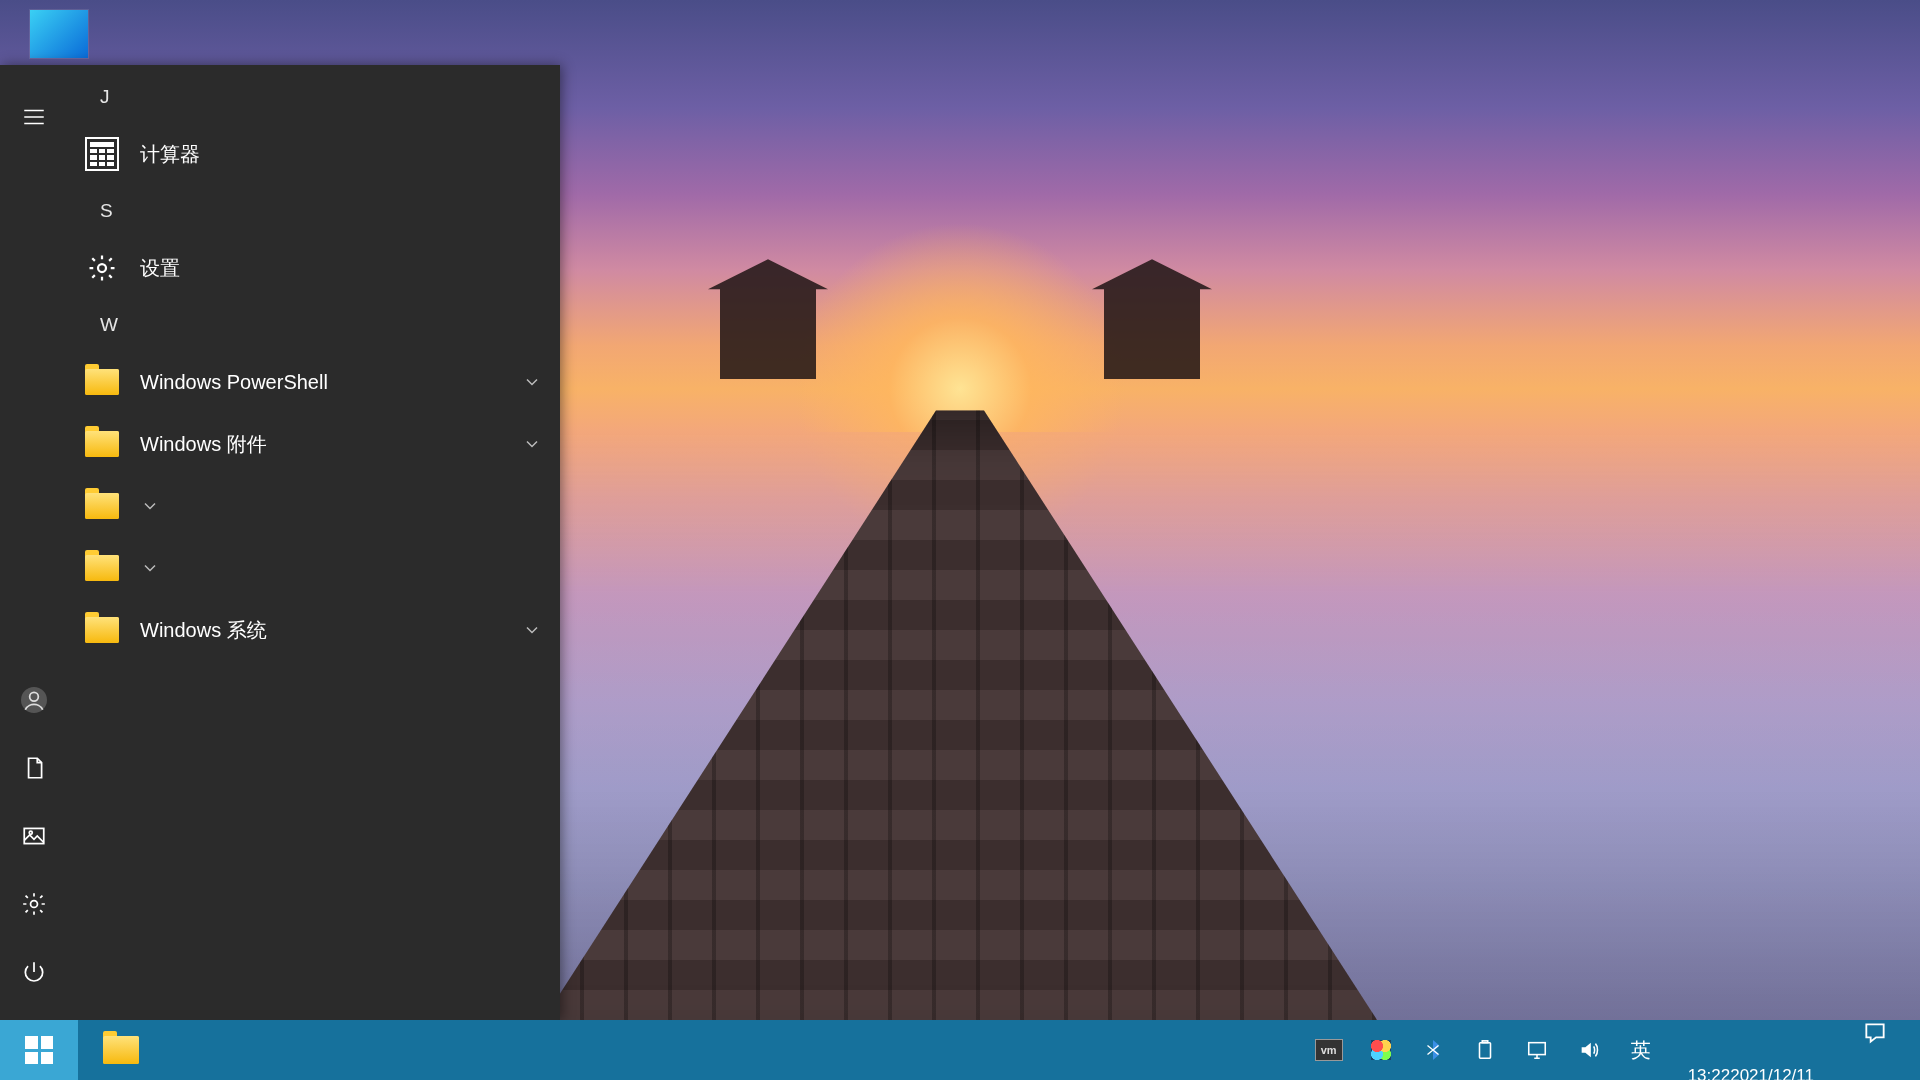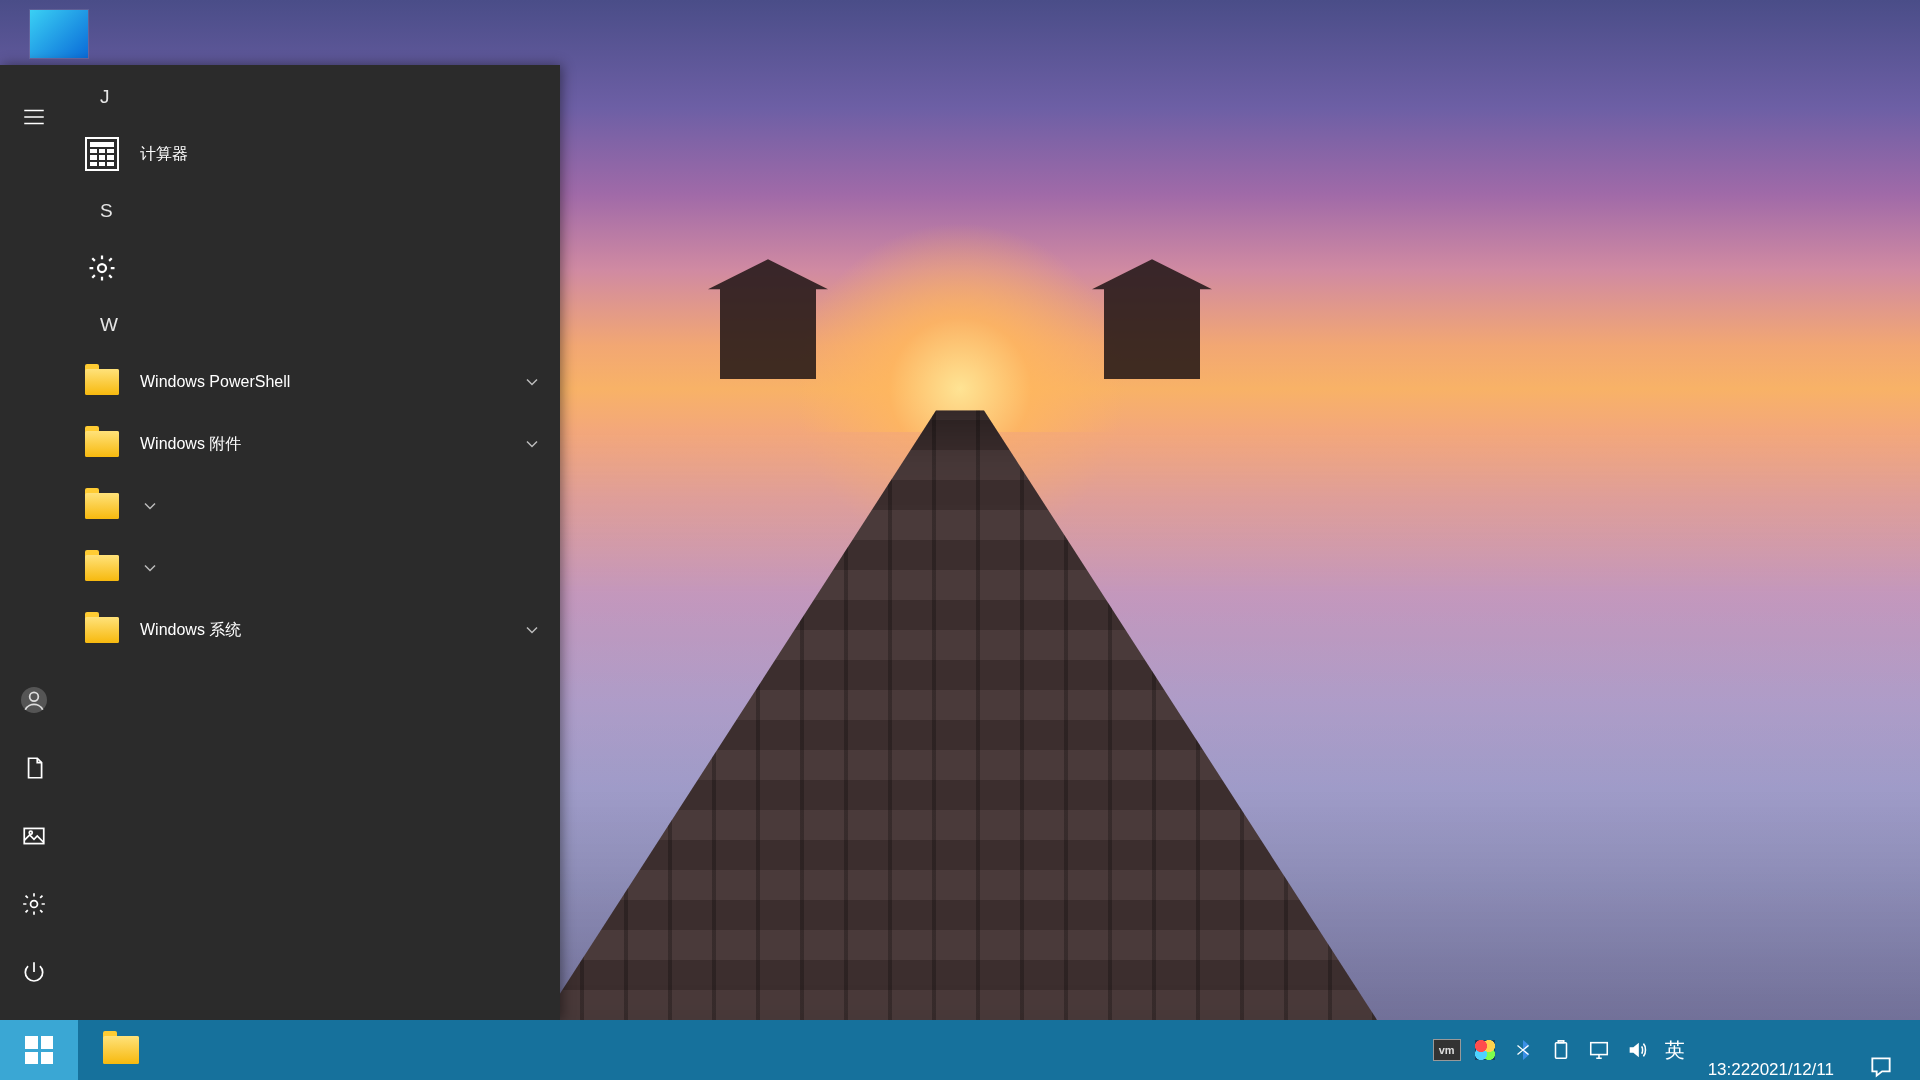--- a/index.html
+++ b/index.html
@@ -88,21 +88,21 @@
     height:52px; display:flex; align-items:center; padding-left:32px;
     color:#e6e6e6; font-size:19px; font-weight:400;
   }
   .app-row {
     height:62px; display:flex; align-items:center; padding-left:14px; padding-right:18px;
     cursor:pointer;
   }
   .app-icon {
     width:40px; height:40px; display:flex; align-items:center; justify-content:center; margin-right:18px;
   }
-  .app-label { flex:1; color:#fff; font-size:16px; }
+  .app-label { flex:1; color:#fff; font-size:20px; }
   .chevron { width:20px; height:20px; color:#ccc; }
   .chevron svg { width:20px; height:20px; stroke:#bbb; fill:none; stroke-width:1.8; }
 
   .folder-icon {
     width:34px; height:26px; position:relative;
     background:#ffcc33; border-radius:2px;
   }
   .folder-icon::before{
     content:""; position:absolute; left:0; top:-5px; width:14px; height:7px;
     background:#ffcc33; border-radius:2px 2px 0 0;
@@ -136,21 +136,21 @@
     width:28px; height:28px; display:grid; grid-template-columns:1fr 1fr; grid-template-rows:1fr 1fr; gap:3px;
   }
   .tb-btn.start .winlogo span { background:#fff; }
 
   .tb-btn.explorer .folder-icon { width:36px; height:28px; }
   .tb-btn.explorer { width:86px; }
 
   .tb-spacer { flex:1; }
 
   .tray {
-    display:flex; align-items:flex-end; gap:0; padding-right:6px;
+    display:flex; align-items:flex-start; gap:14px; padding-right:12px;
   }
   .tray-icon {
     width:38px; height:60px; display:flex; align-items:center; justify-content:center; cursor:pointer;
   }
   .tray-icon svg { width:22px; height:22px; stroke:#fff; fill:none; stroke-width:1.7; }
   .tray-ime { font-size:20px; min-width:38px; text-align:center; }
   .tray-vm {
     width:28px; height:22px; border:1px solid #999; background:#333; color:#ddd;
     font-size:11px; font-weight:700; display:flex; align-items:center; justify-content:center;
   }
@@ -247,20 +247,21 @@
     </div>
 
     <div class="group-header">S</div>
     <div class="app-row">
       <div class="app-icon gear-icon">
         <svg viewBox="0 0 24 24">
             <circle cx="12" cy="12" r="3.2"></circle>
             <path d="M12 2v3M12 19v3M4.2 4.2l2.1 2.1M17.7 17.7l2.1 2.1M2 12h3M19 12h3M4.2 19.8l2.1-2.1M17.7 6.3l2.1-2.1"></path>
           </svg>
       </div>
+      <div class="app-label">设置</div>
     </div>
 
     <div class="group-header">W</div>
 
     <div class="app-row">
       <div class="app-icon">
           <div class="folder-icon"></div>
         </div>
       <div class="app-label">Windows PowerShell</div>
       <div class="chevron"><svg viewBox="0 0 24 24">

